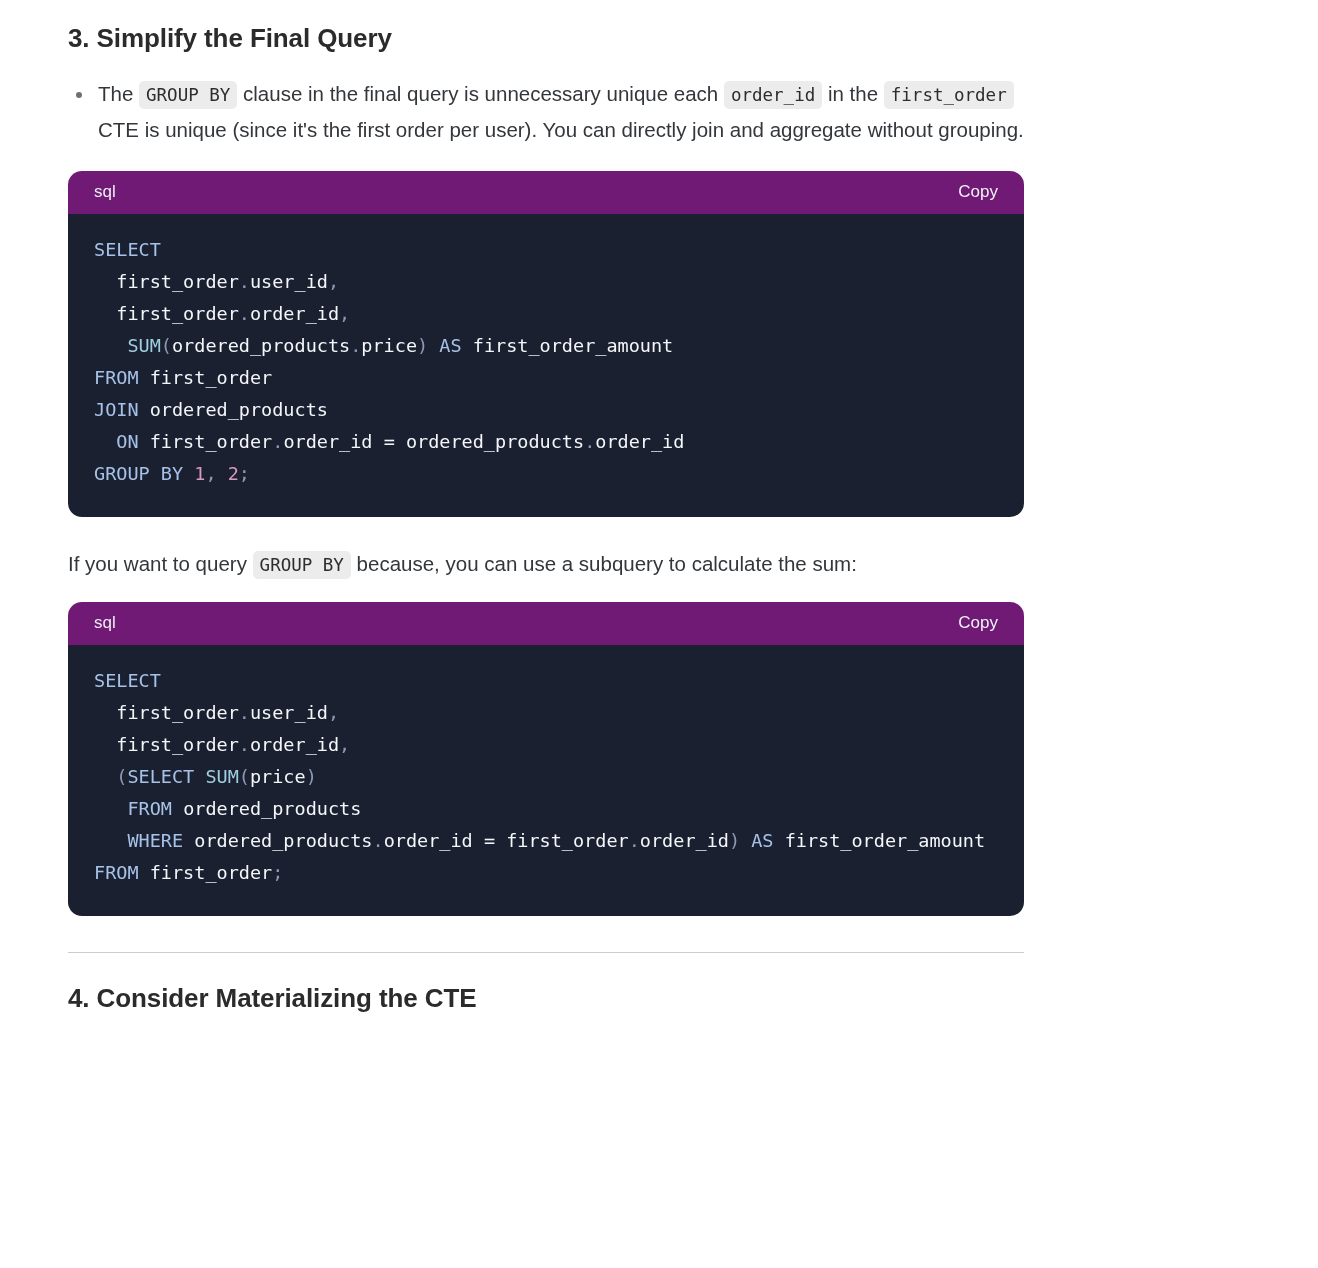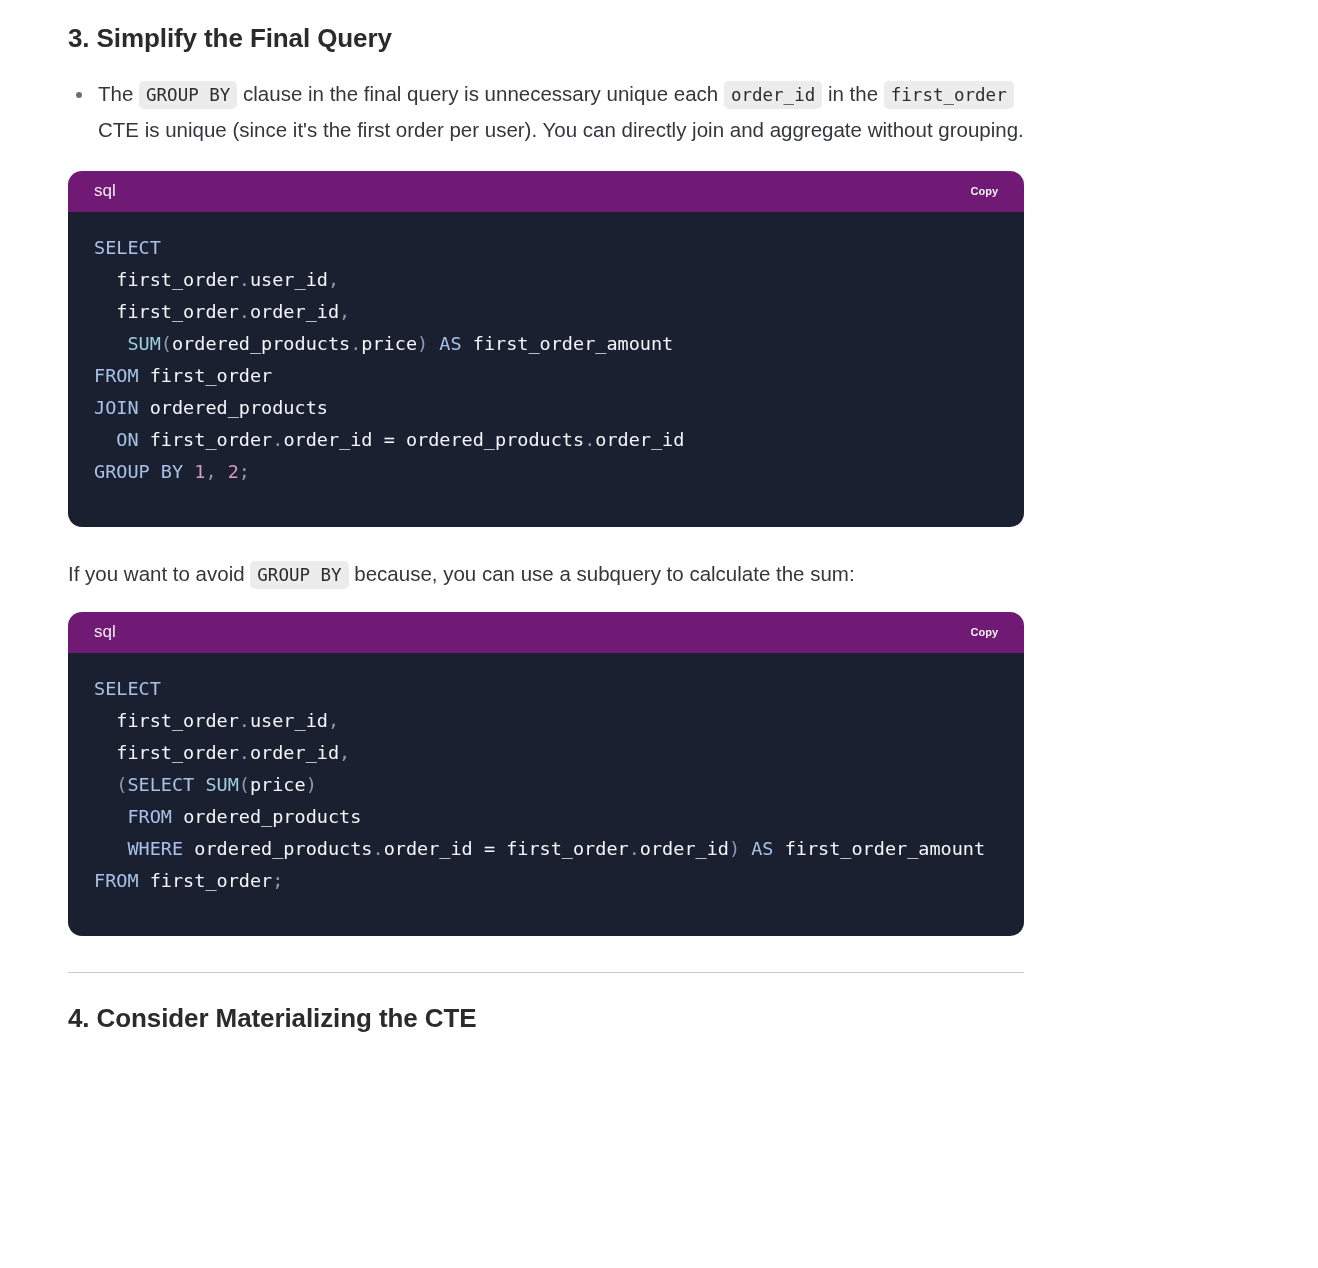--- a/index.html
+++ b/index.html
@@ -95,32 +95,31 @@
     font-size: 17px;
     color: #e9eaee;
   }
   .code-lang {
     font-family: "Liberation Sans", sans-serif;
     font-size: 17px;
     color: #eceef2;
   }
   .copy-button {
     font-family: "Liberation Sans", sans-serif;
-    font-size: 11px;
+    font-size: 17px;
     color: #f2f3f6;
     background: transparent;
     border: 0;
     cursor: pointer;
     padding: 0;
     line-height: 1.3;
-    font-weight: bold;
   }
   .code-body {
     background: #1b2030;
-    padding: 20px 26px 39px 26px;
+    padding: 20px 26px 27px 26px;
   }
   pre.code {
     margin: 0;
     font-family: "DejaVu Sans Mono", "Liberation Mono", monospace;
     font-size: 18.5px;
     line-height: 1.73;
     color: #f4f6fa;
     white-space: pre;
     tab-size: 2;
   }
@@ -160,21 +159,21 @@
   <span class="pl">first_order</span><span class="pun">.</span><span class="pl">user_id</span><span class="pun">,</span>
   <span class="pl">first_order</span><span class="pun">.</span><span class="pl">order_id</span><span class="pun">,</span>
    <span class="fn">SUM</span><span class="pun">(</span><span class="pl">ordered_products</span><span class="pun">.</span><span class="pl">price</span><span class="pun">)</span> <span class="kw">AS</span> <span class="pl">first_order_amount</span>
 <span class="kw">FROM</span> <span class="pl">first_order</span>
 <span class="kw">JOIN</span> <span class="pl">ordered_products</span>
   <span class="kw">ON</span> <span class="pl">first_order</span><span class="pun">.</span><span class="pl">order_id</span> <span class="op">=</span> <span class="pl">ordered_products</span><span class="pun">.</span><span class="pl">order_id</span>
 <span class="kw">GROUP BY</span> <span class="num">1</span><span class="pun">,</span> <span class="num">2</span><span class="pun">;</span></pre>
     </div>
   </div>
 
-  <p class="para" style="margin-top:30px;"><span>If you want to avoid </span><code class="inline">GROUP BY</code><span> because, you can use a subquery to calculate the sum:</span></p>
+  <p class="para" style="margin-top:30px;"><span>If you want to query </span><code class="inline">GROUP BY</code><span> because, you can use a subquery to calculate the sum:</span></p>
 
   <div class="code-block">
     <div class="code-header">
       <span class="code-lang">sql</span>
       <button class="copy-button">Copy</button>
     </div>
     <div class="code-body">
       <pre class="code"><span class="kw">SELECT</span>
   <span class="pl">first_order</span><span class="pun">.</span><span class="pl">user_id</span><span class="pun">,</span>
   <span class="pl">first_order</span><span class="pun">.</span><span class="pl">order_id</span><span class="pun">,</span>

